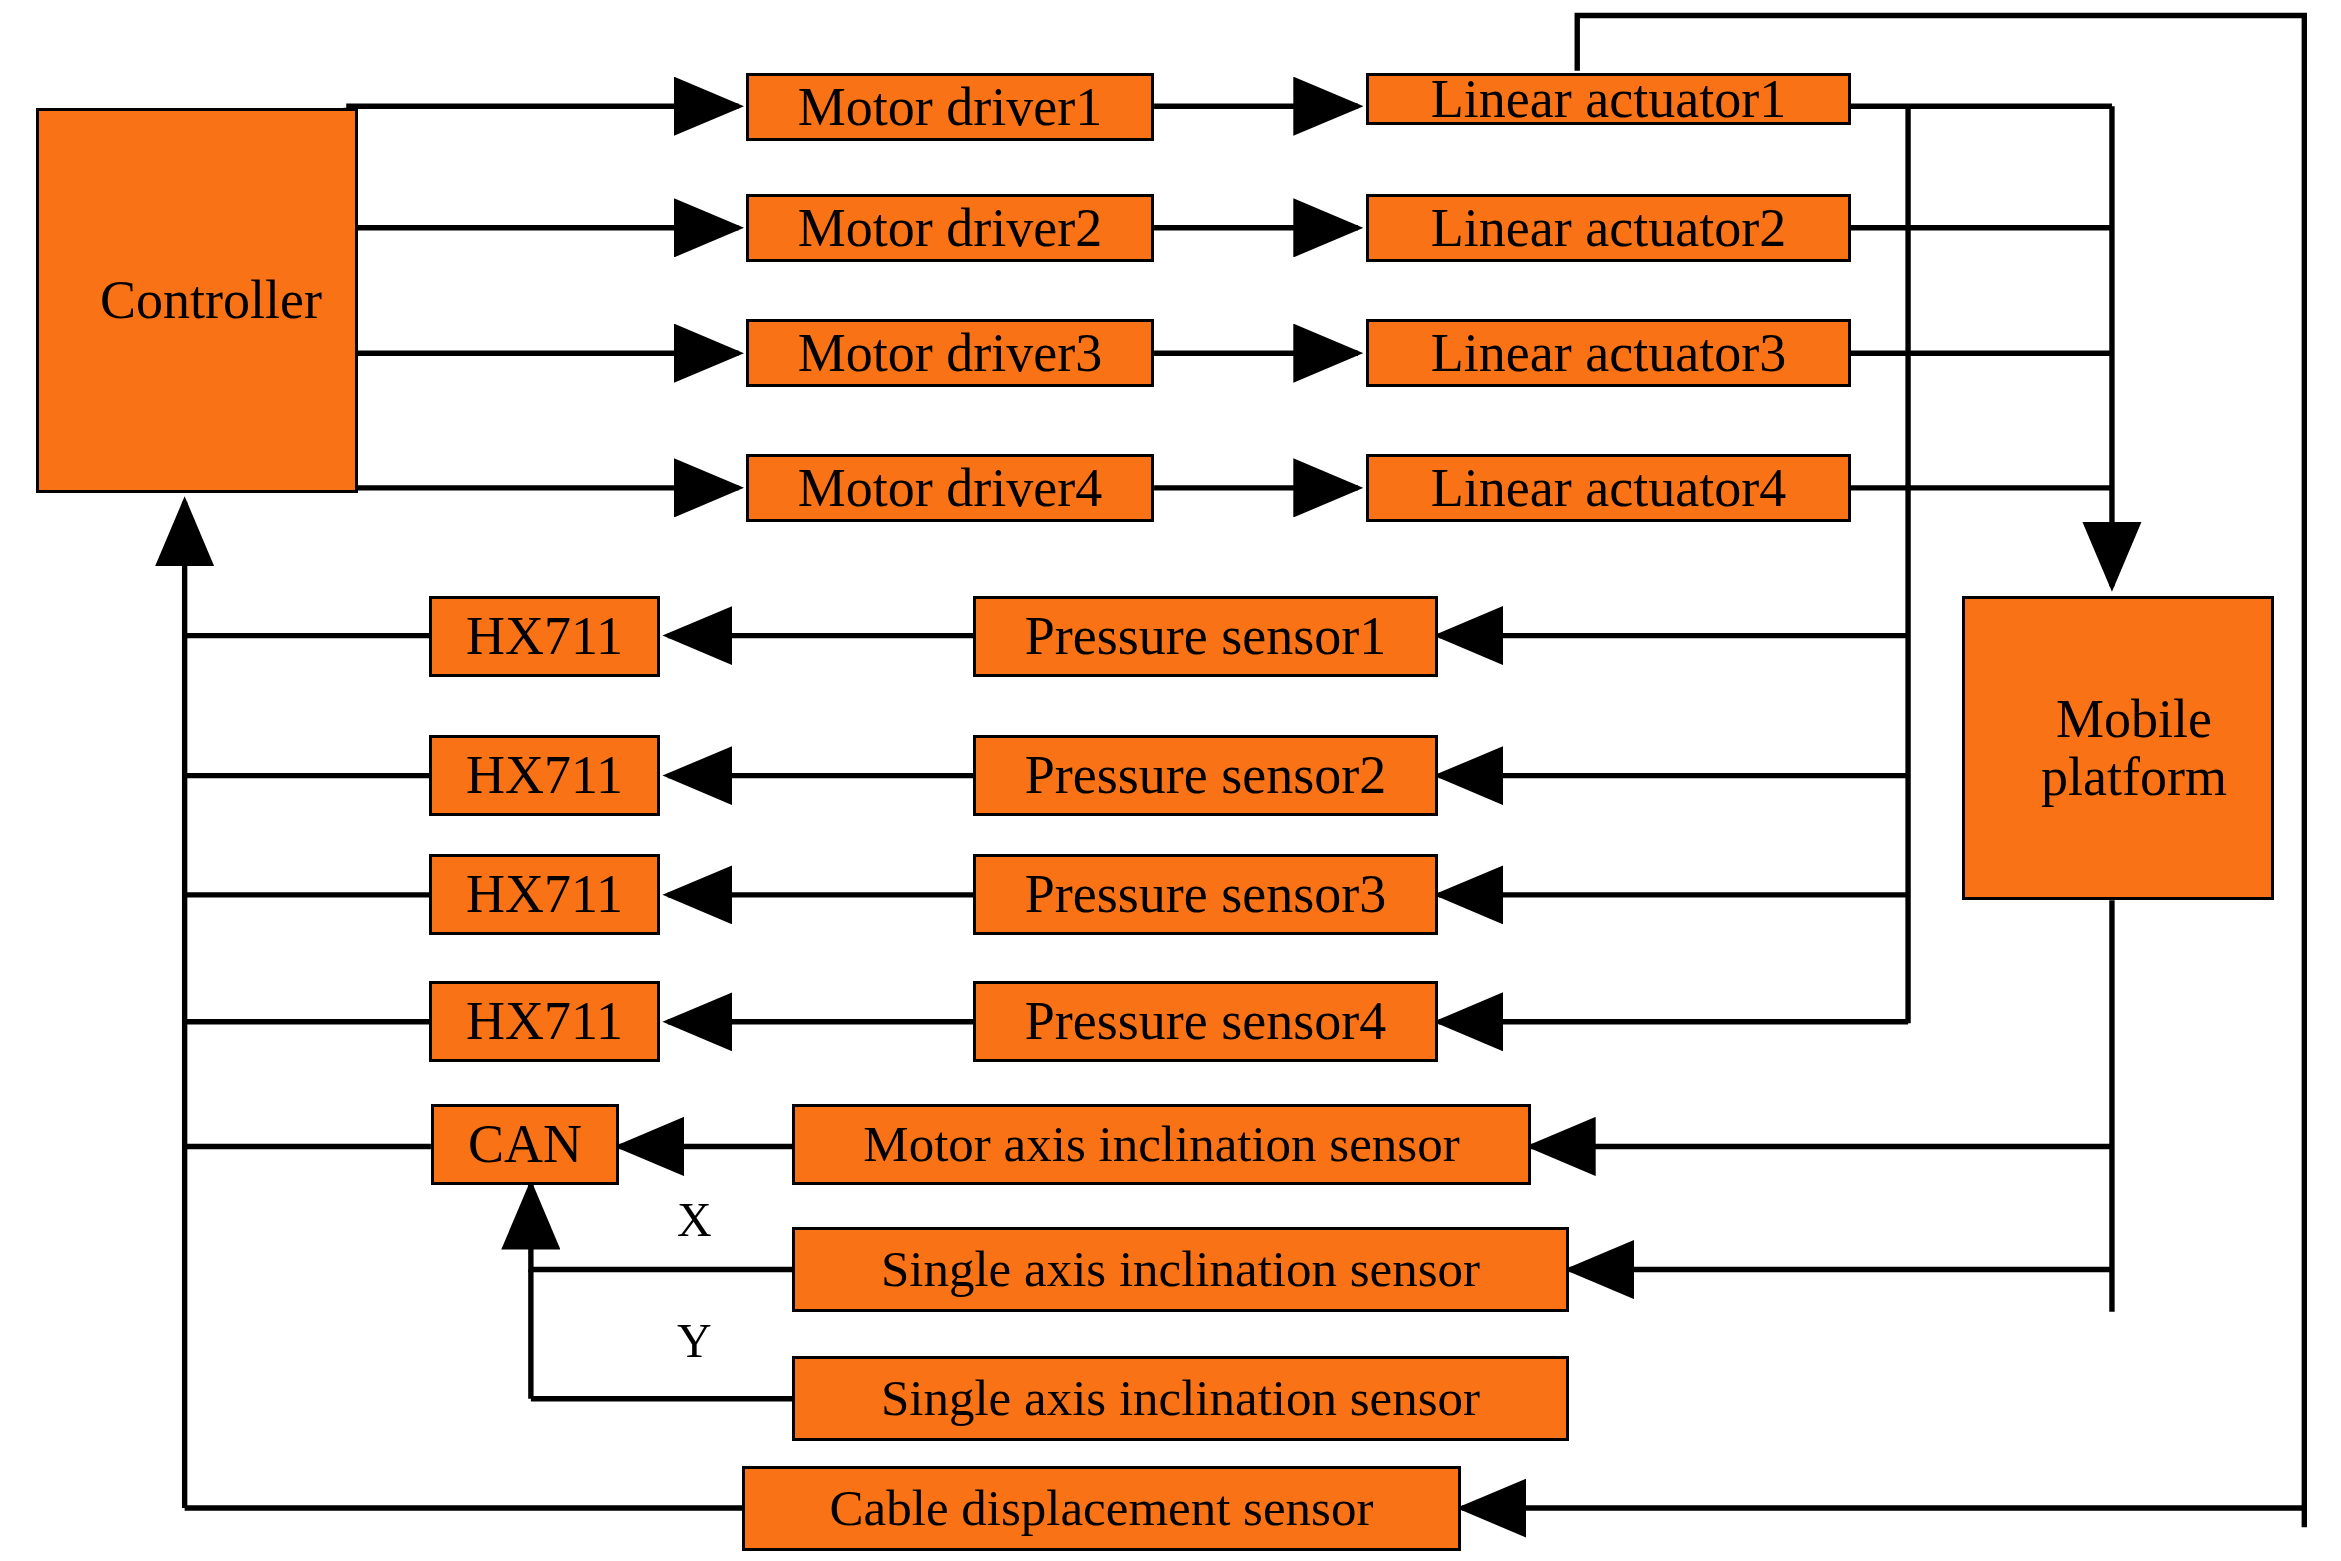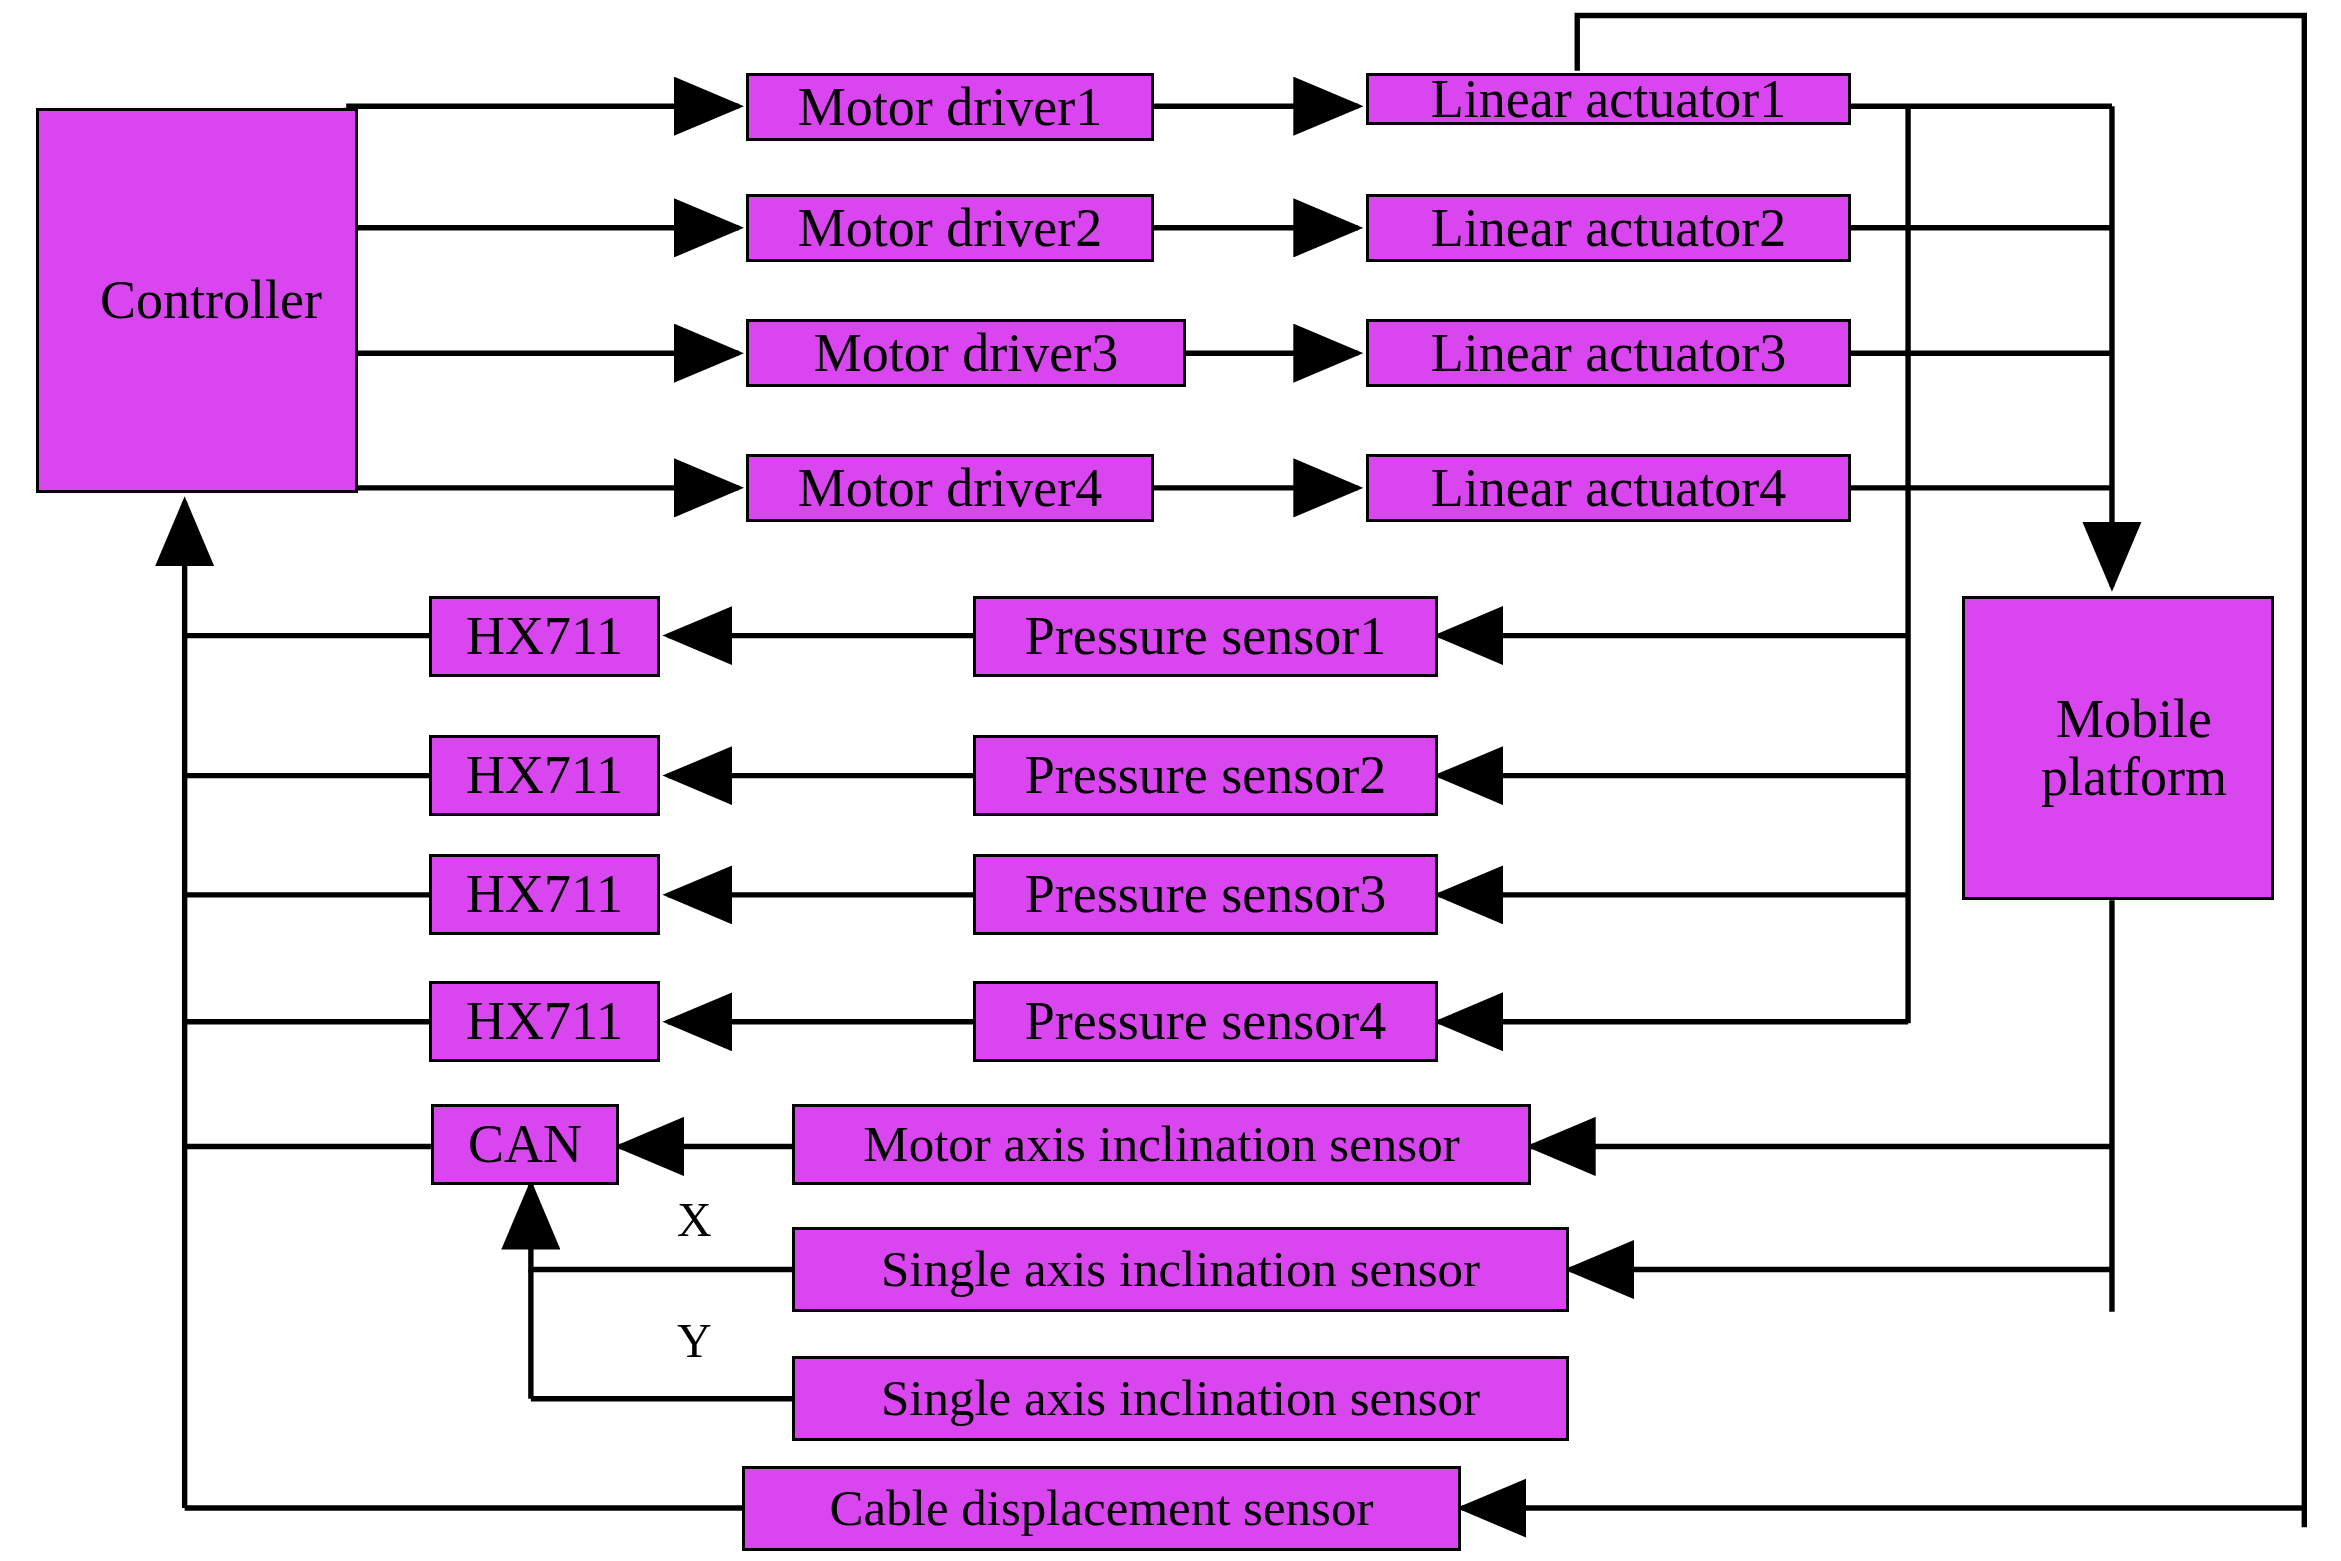--- a/index.html
+++ b/index.html
@@ -18,21 +18,21 @@
   svg#wires {
     position: absolute;
     left: 0;
     top: 0;
     width: 2342px;
     height: 1562px;
   }
   .node {
     position: absolute;
     box-sizing: border-box;
-    background: #d946ef;
+    background: #f97316;
     border: 3.8px solid #000000;
     display: flex;
     align-items: center;
     justify-content: center;
     text-align: center;
     line-height: 1.08;
     color: #000000;
     z-index: 5;
   }
   .node span {
@@ -135,21 +135,21 @@
   <div class="node fs-big" style="left:36px; top:108px; width:322px; height:385px;padding-left:28px;">
     <span>Controller</span>
   </div>
 
   <div class="node fs-big" style="left:746px; top:73px; width:408px; height:68px;">
     <span>Motor driver1</span>
   </div>
   <div class="node fs-big" style="left:746px; top:194px; width:408px; height:68px;">
     <span>Motor driver2</span>
   </div>
-  <div class="node fs-big" style="left:746px; top:319px; width:440px; height:68px;">
+  <div class="node fs-big" style="left:746px; top:319px; width:408px; height:68px;">
     <span>Motor driver3</span>
   </div>
   <div class="node fs-big" style="left:746px; top:454px; width:408px; height:68px;text-align:center;">
     <span>Motor driver4</span>
   </div>
 
   <div class="node fs-big" style="left:1366px; top:73px; width:485px; height:52px;">
     <span>Linear actuator1</span>
   </div>
   <div class="node fs-big" style="left:1366px; top:194px; width:485px; height:68px;">

